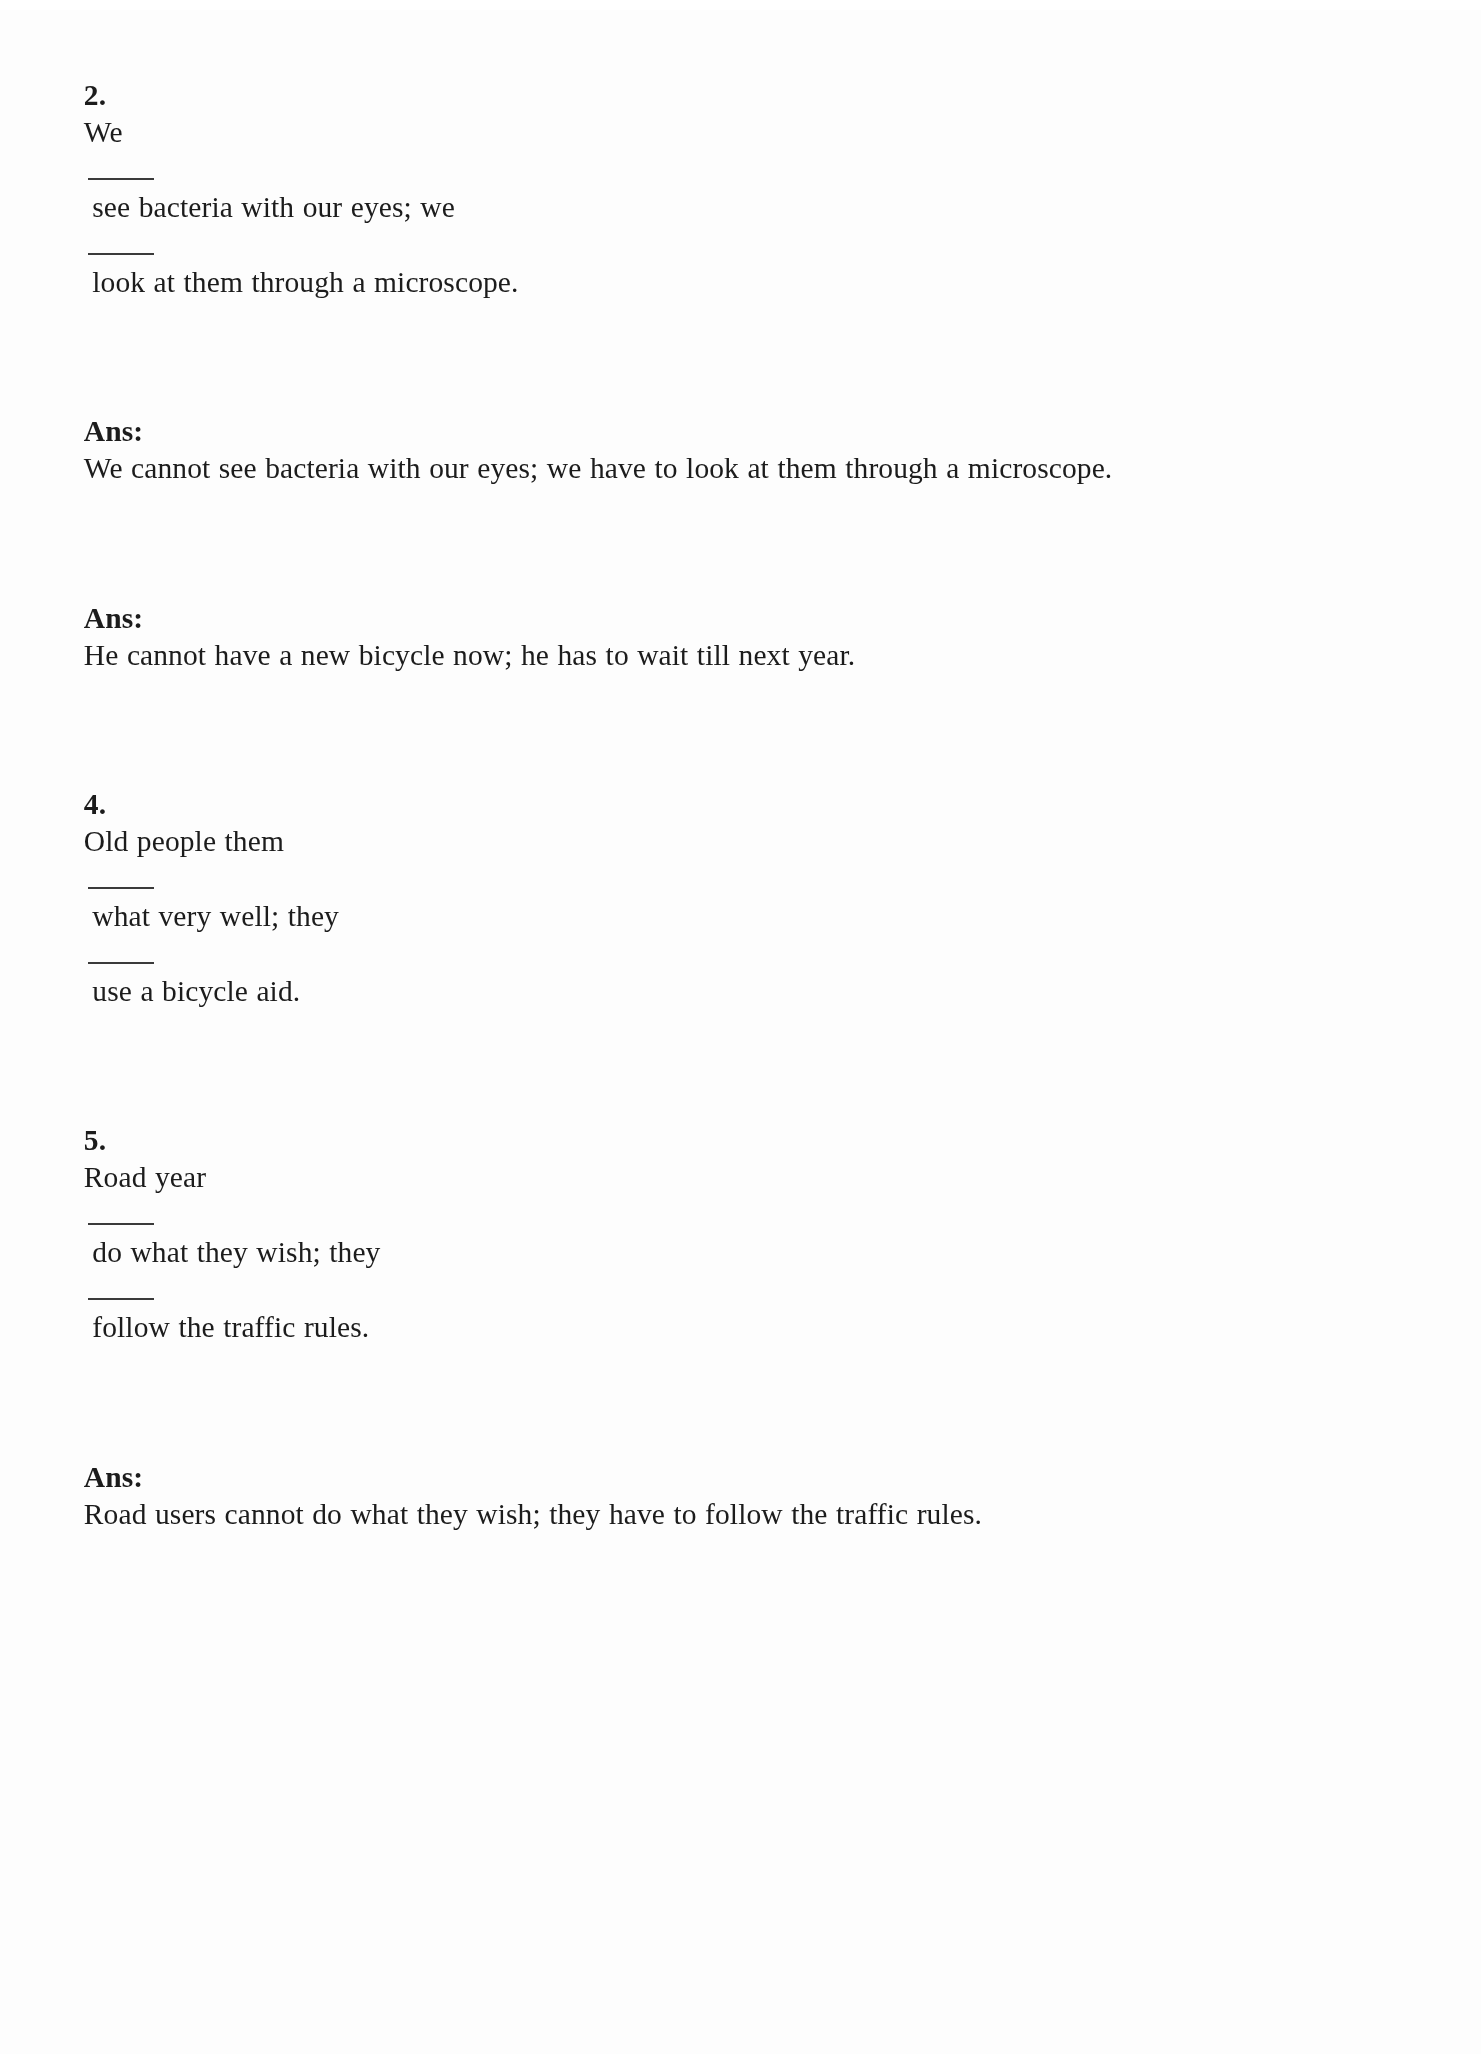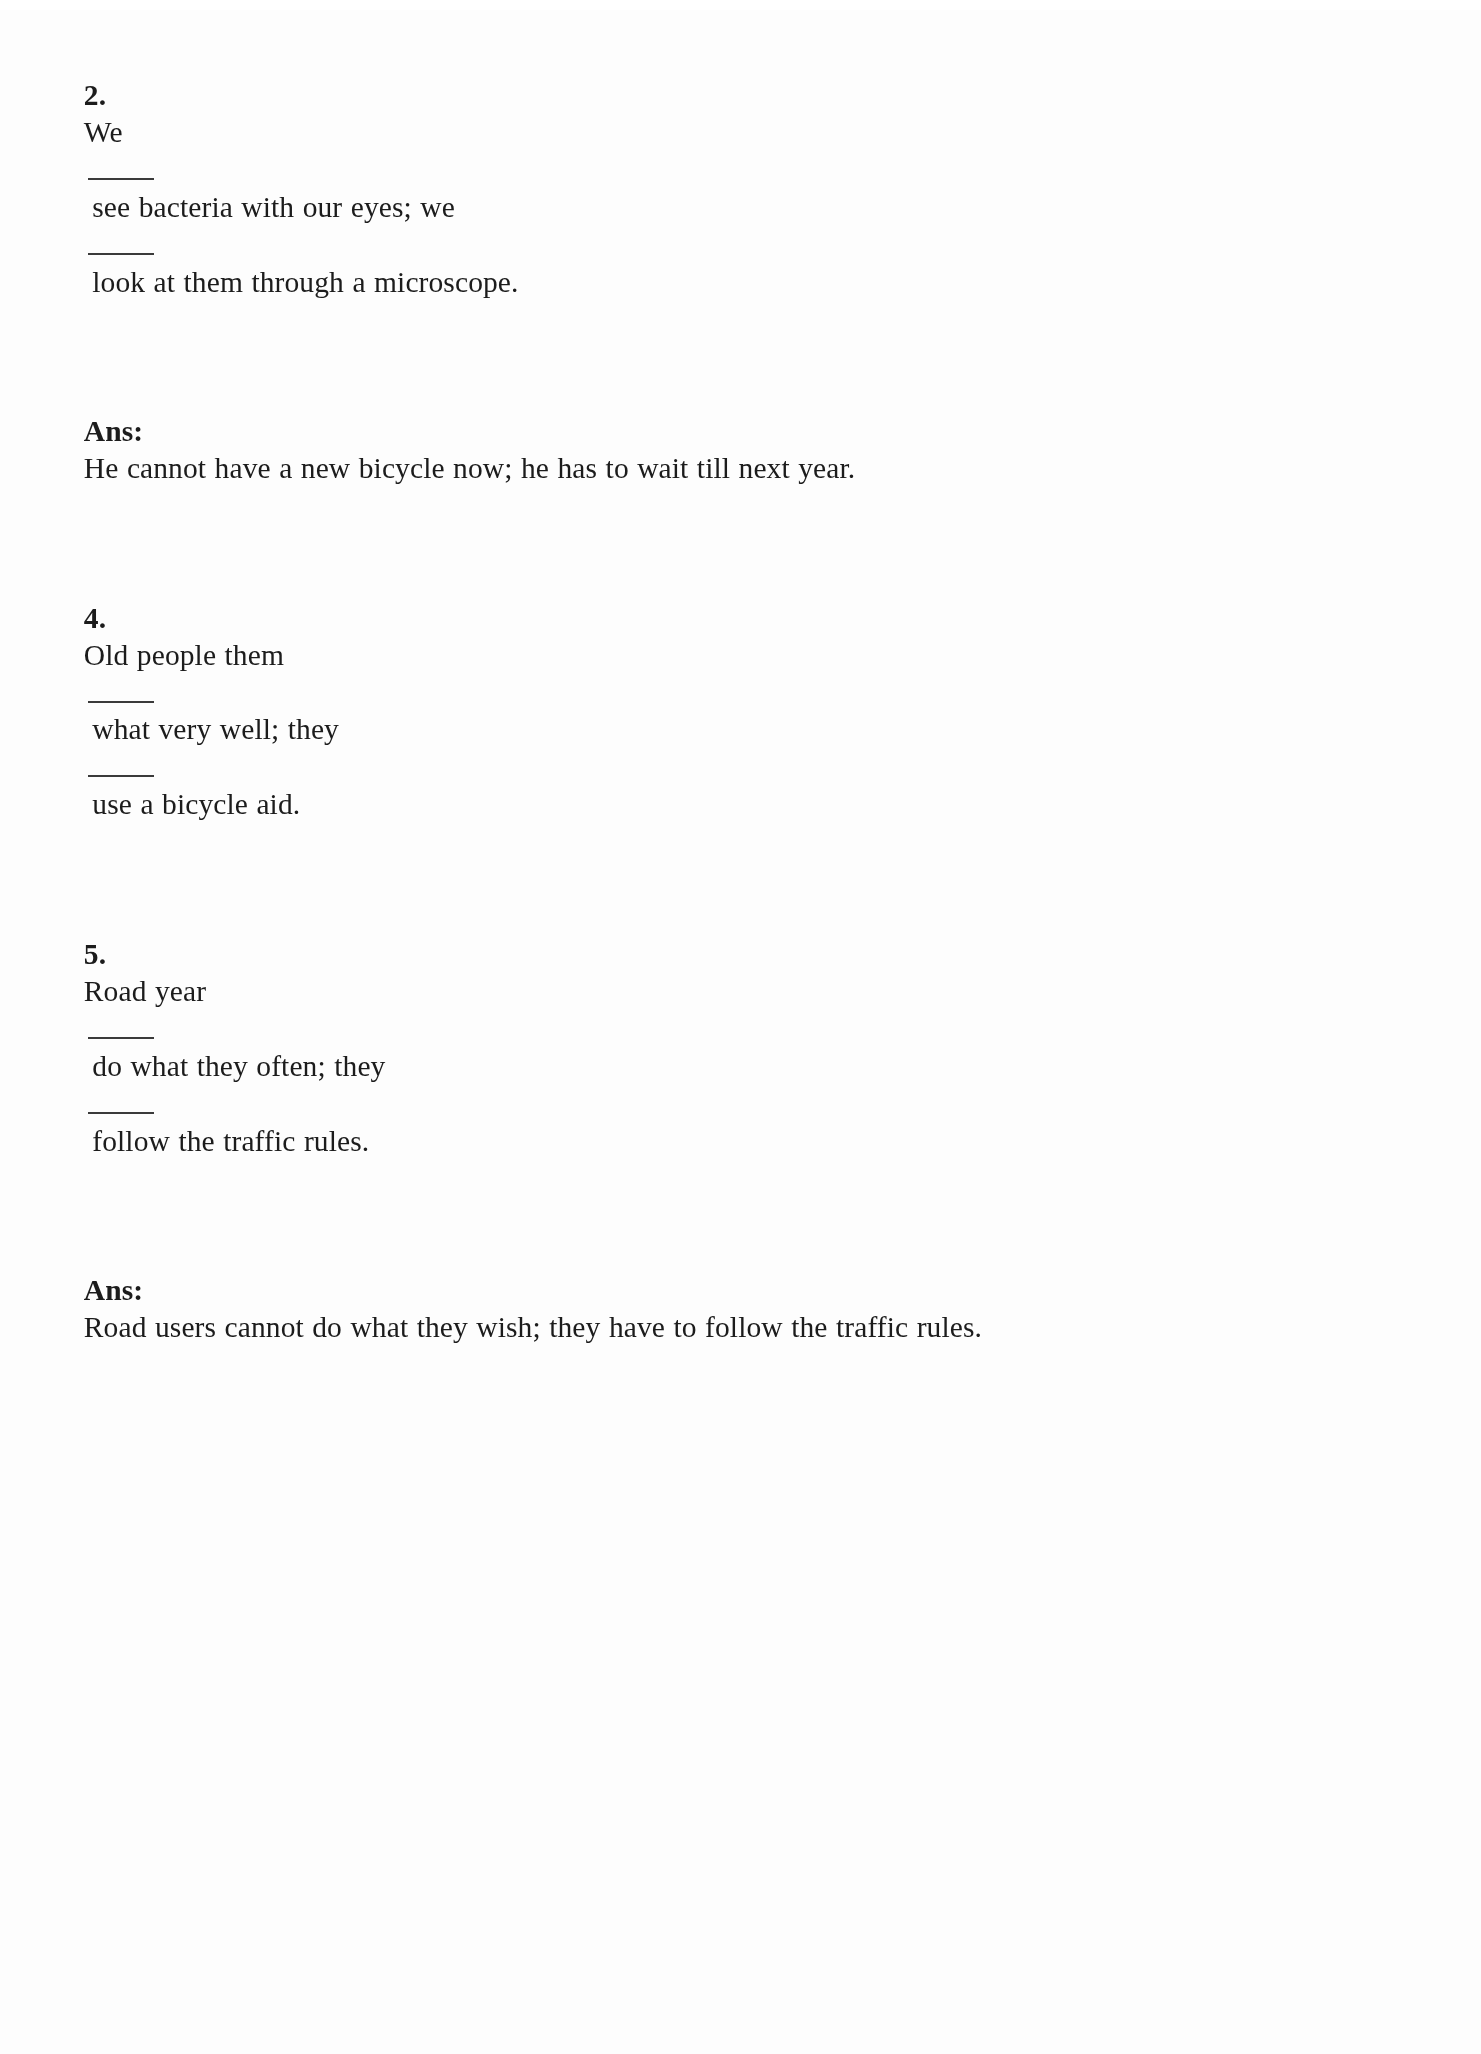--- a/index.html
+++ b/index.html
@@ -77,20 +77,24 @@
 
     <div class="qa-block">
       <p class="line question">
         <span class="lead">2.</span>
         <span>We </span>
         <span class="blank"></span>
         <span> see bacteria with our eyes; we </span>
         <span class="blank"></span>
         <span> look at them through a microscope.</span>
       </p>
+      <p class="line answer">
+        <span class="lead">Ans:</span>
+        <span>We cannot see bacteria with our eyes; we have to look at them through a microscope.</span>
+      </p>
     </div>
 
     <div class="qa-block">
       <p class="line answer">
         <span class="lead">Ans:</span>
         <span>He cannot have a new bicycle now; he has to wait till next year.</span>
       </p>
     </div>
 
     <div class="qa-block">
@@ -102,21 +106,21 @@
         <span class="blank"></span>
         <span> use a bicycle aid.</span>
       </p>
     </div>
 
     <div class="qa-block">
       <p class="line question">
         <span class="lead">5.</span>
         <span>Road year </span>
         <span class="blank"></span>
-        <span> do what they often; they </span>
+        <span> do what they wish; they </span>
         <span class="blank"></span>
         <span> follow the traffic rules.</span>
       </p>
       <p class="line answer">
         <span class="lead">Ans:</span>
         <span>Road users cannot do what they wish; they have to follow the traffic rules.</span>
       </p>
     </div>
 
   </div>

